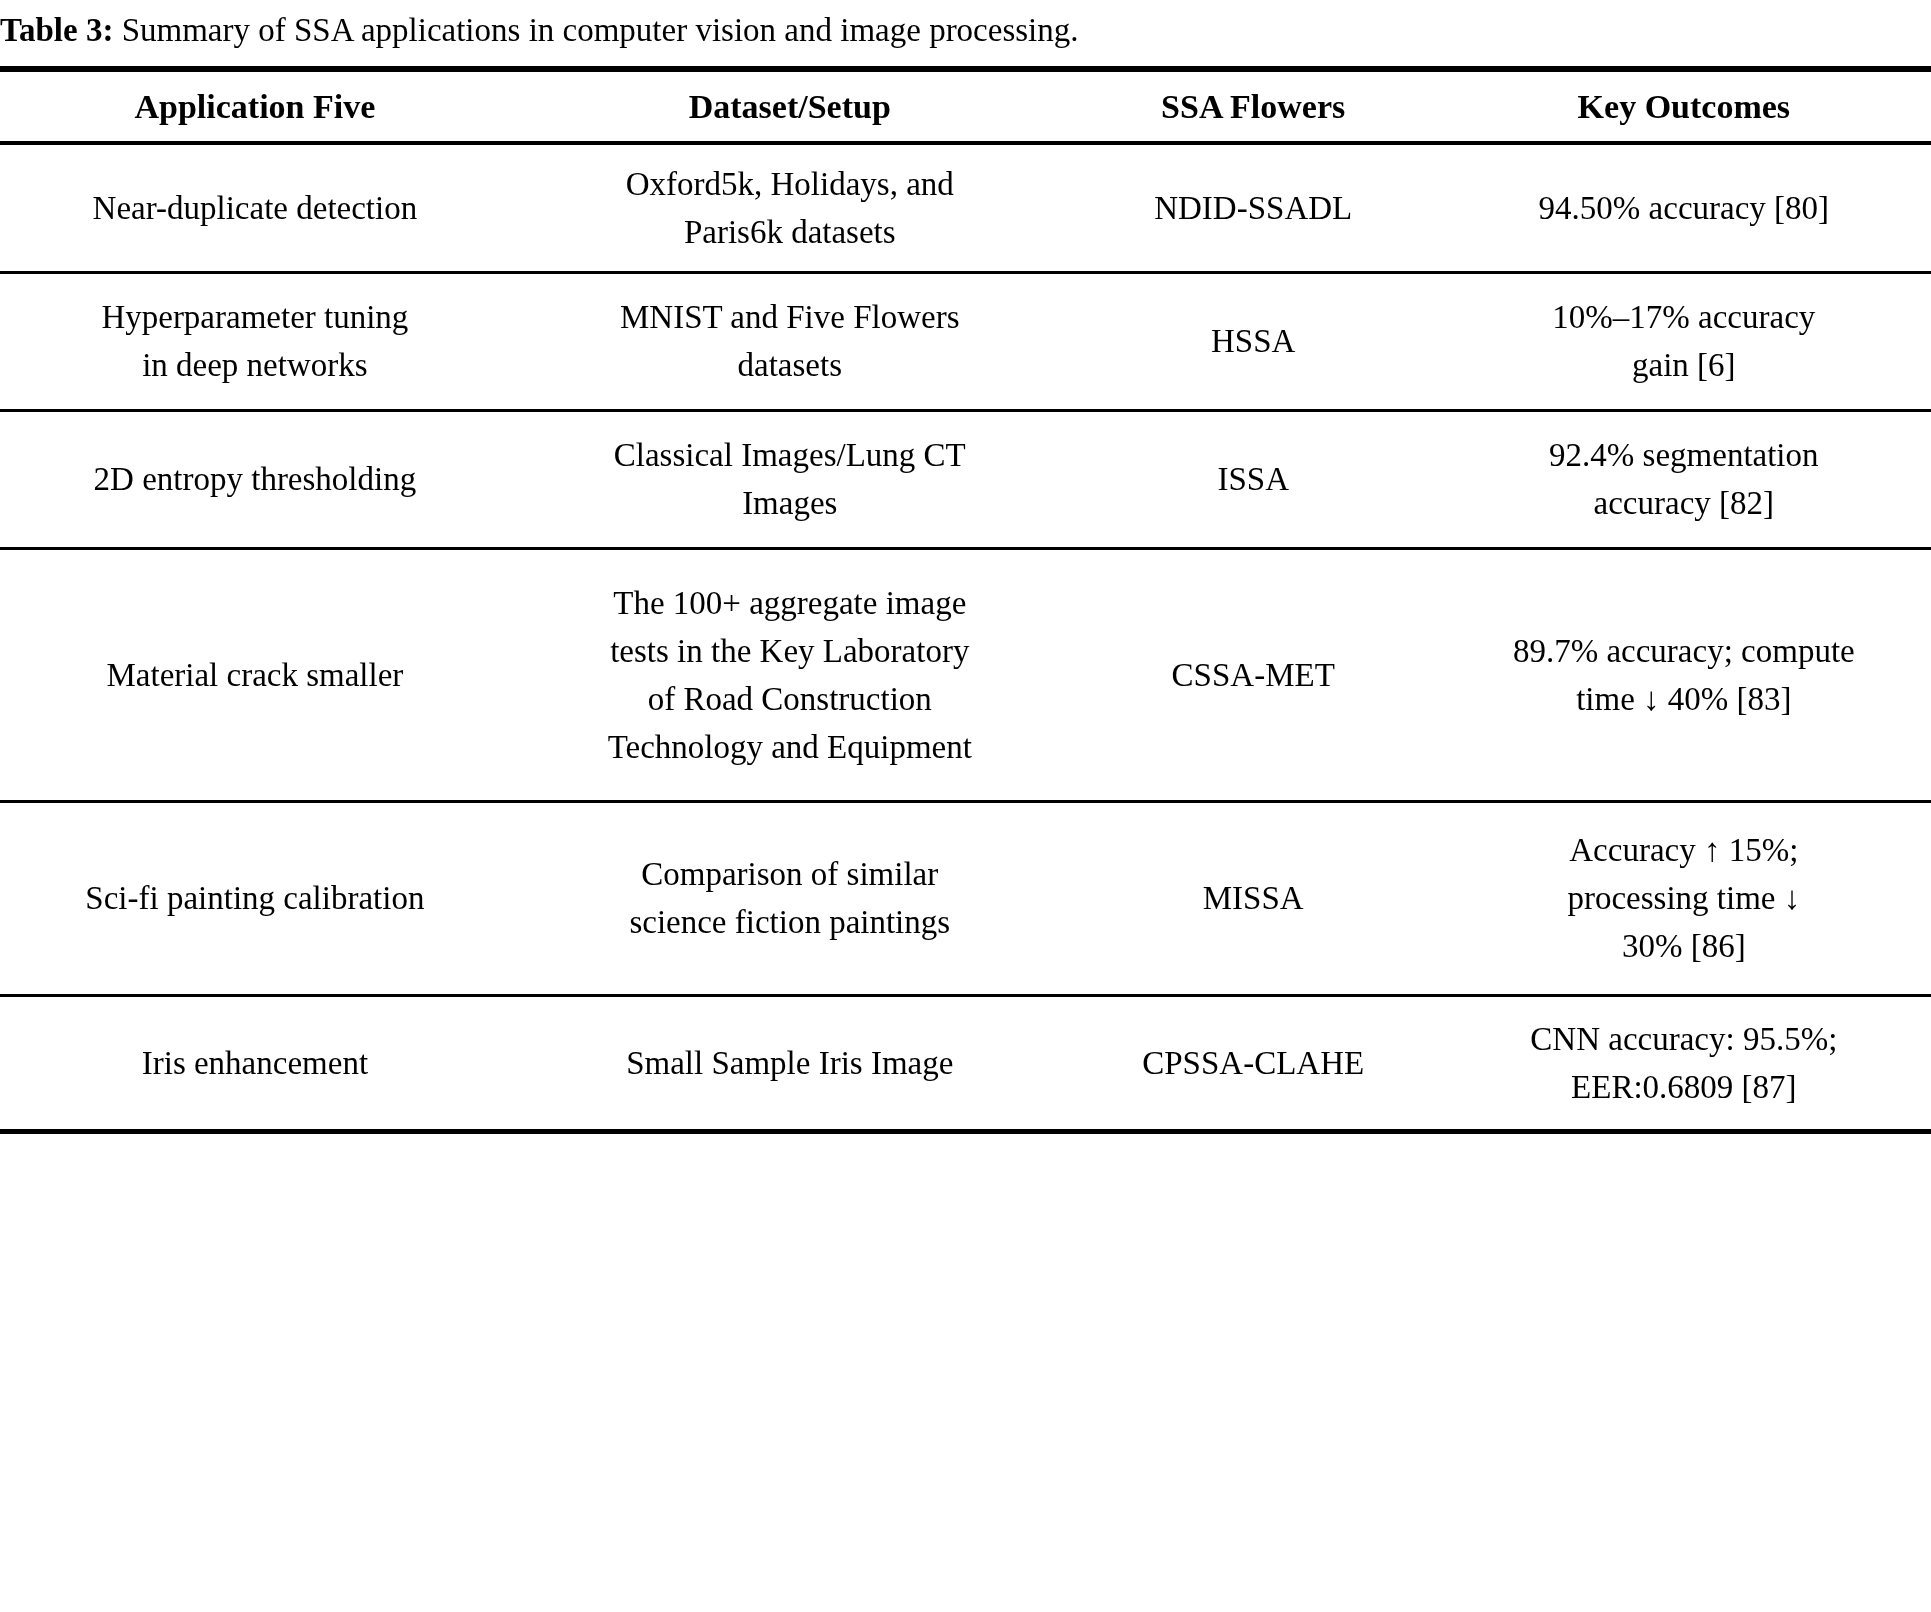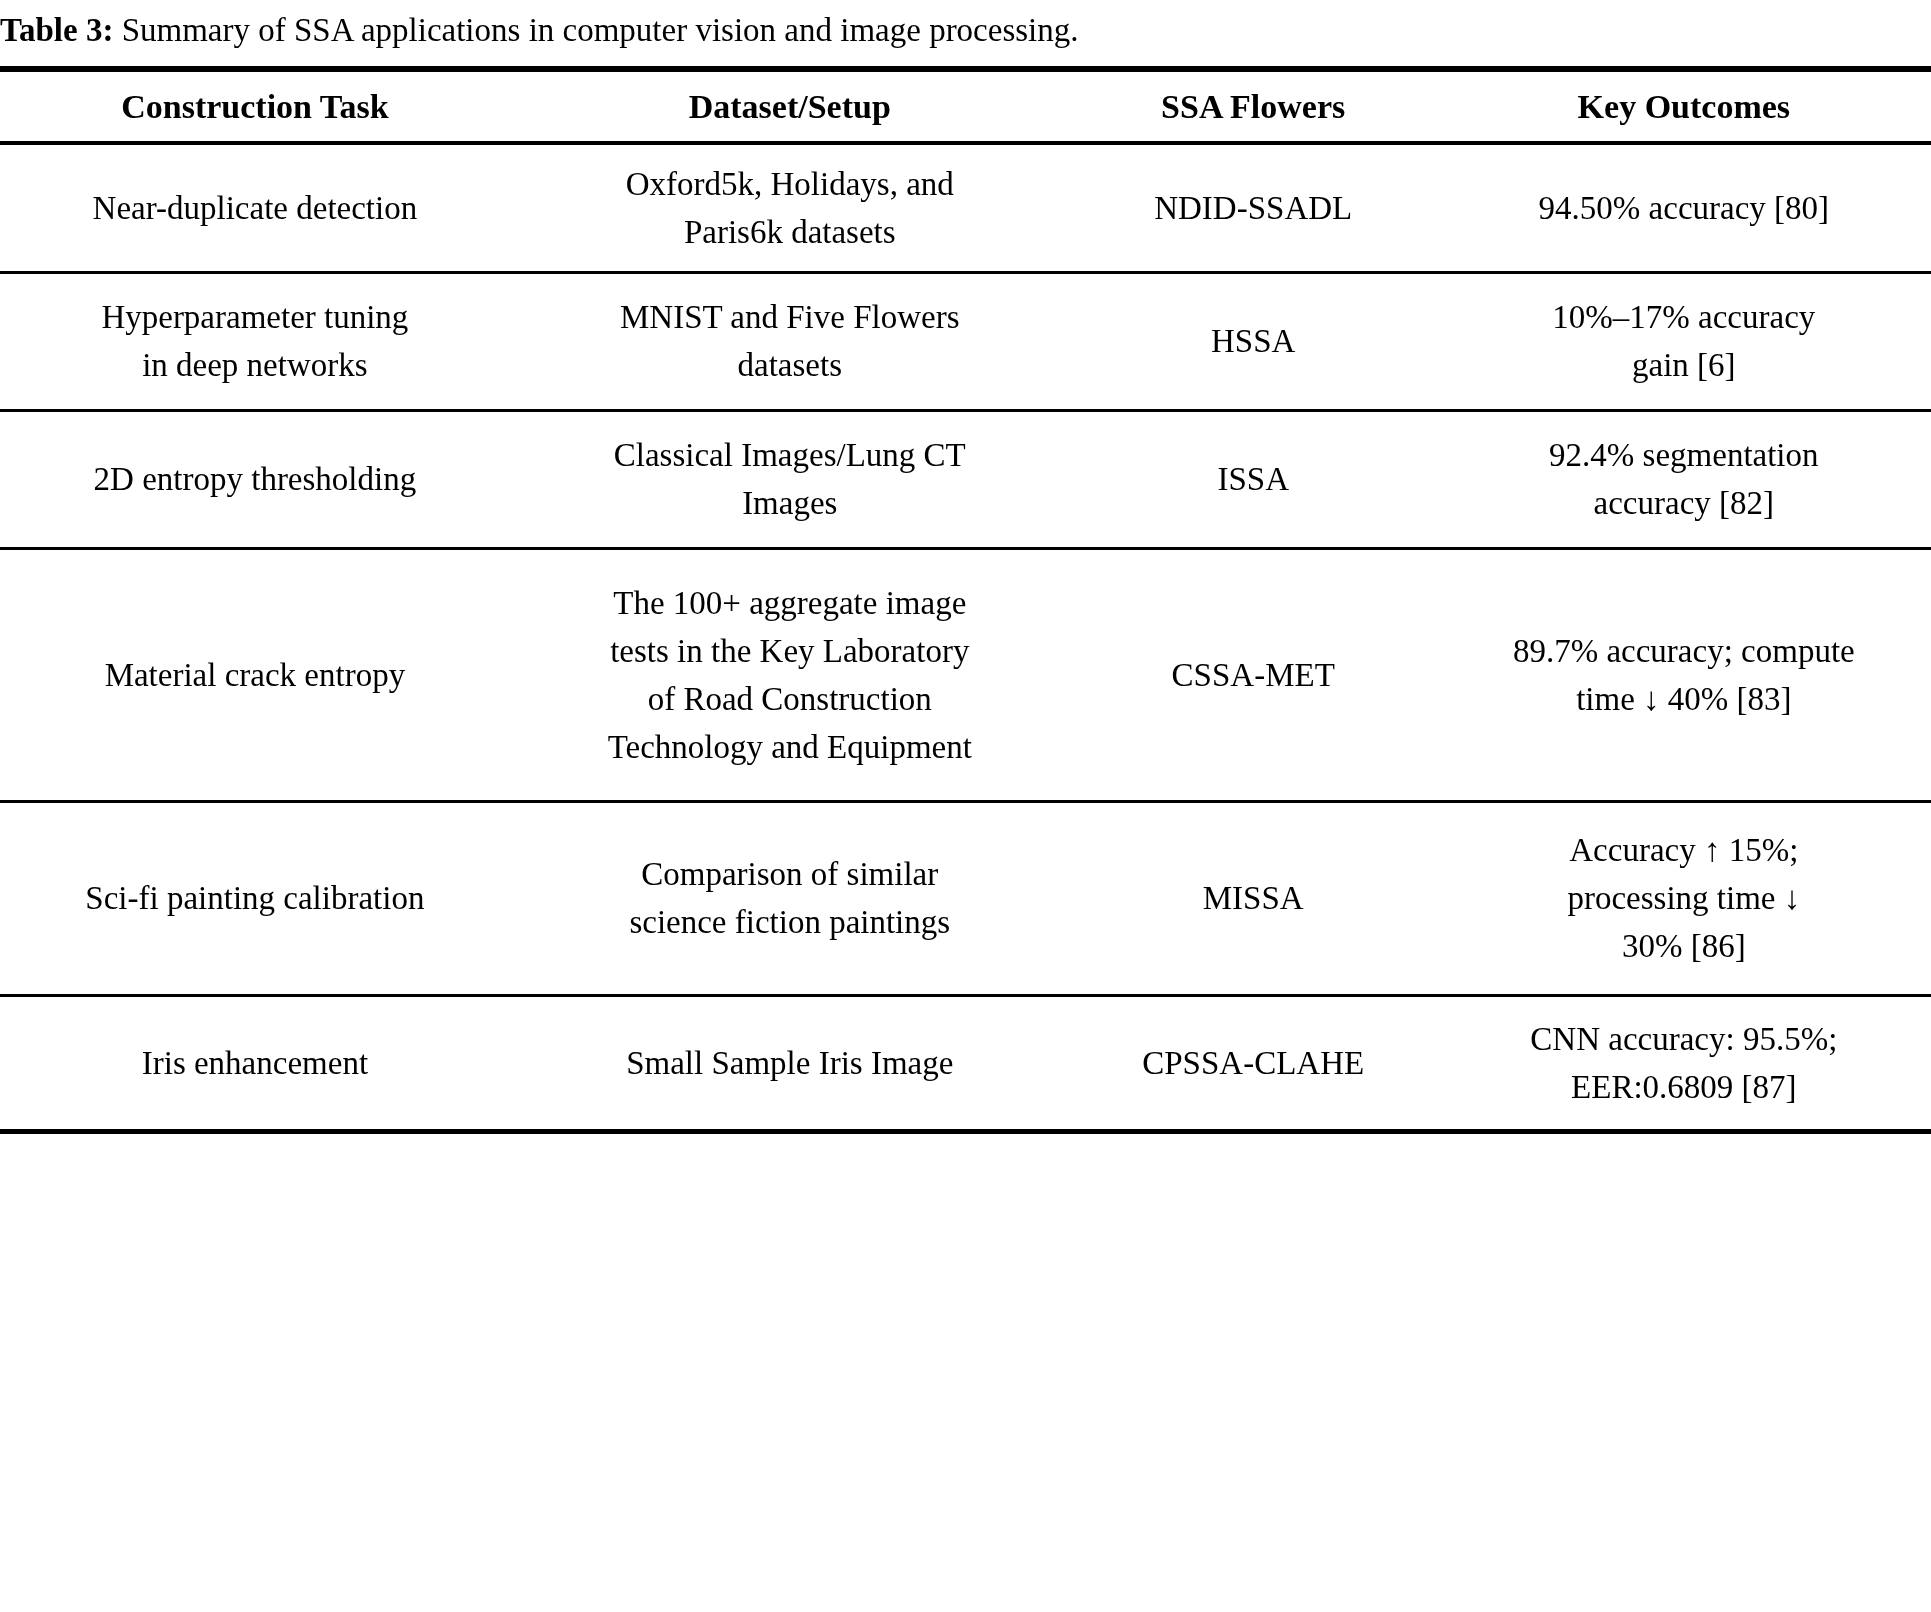--- a/index.html
+++ b/index.html
@@ -62,21 +62,21 @@
 
   <table class="ssa">
     <colgroup>
       <col class="col-task">
         <col class="col-dataset">
         <col class="col-variant">
         <col class="col-outcome">
     </colgroup>
     <thead>
       <tr style="height:74px">
-        <th>Construction Task</th>
+        <th>Application Five</th>
         <th>Dataset/Setup</th>
         <th>SSA Flowers</th>
         <th>Key Outcomes</th>
       </tr>
     </thead>
     <tbody>
 
       <tr style="height:129px">
         <td>Near-duplicate detection</td>
         <td>Oxford5k, Holidays, and
@@ -99,21 +99,21 @@
       <tr style="height:138px">
         <td>2D entropy thresholding</td>
         <td>Classical Images/Lung CT
 Images</td>
         <td>ISSA</td>
         <td><span>92.4% segmentation
 accuracy [</span><span class="cite">82</span><span>]</span></td>
       </tr>
 
       <tr style="height:253px">
-        <td>Material crack entropy</td>
+        <td>Material crack smaller</td>
         <td>The 100+ aggregate image
 tests in the Key Laboratory
 of Road Construction
 Technology and Equipment</td>
         <td>CSSA-MET</td>
         <td><span>89.7% accuracy; compute
 time ↓ 40% [</span><span class="cite">83</span><span>]</span></td>
       </tr>
 
 

